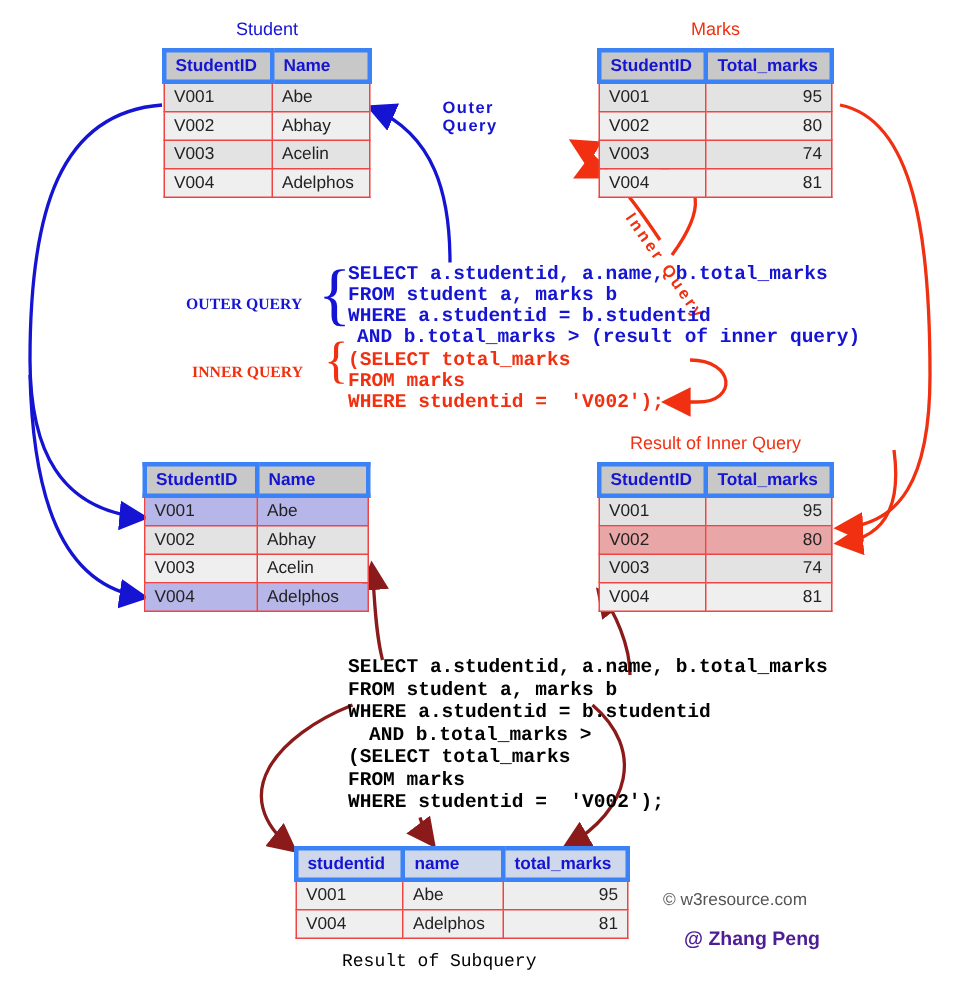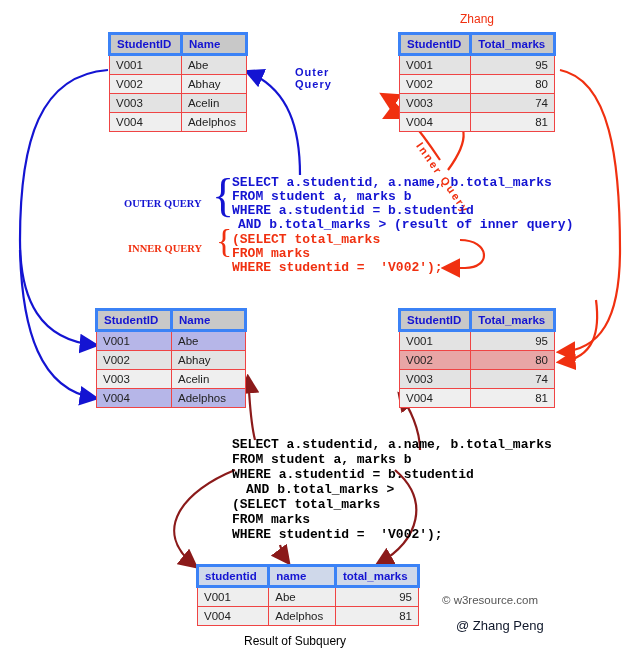--- a/index.html
+++ b/index.html
@@ -101,22 +101,22 @@
   }
   .credit {
     position: absolute;
     font-size: 11.5px;
     color: #555;
     white-space: nowrap;
   }
   .credit-bold {
     position: absolute;
     font-size: 13px;
-    font-weight: normal;
-    color: #0f172a;
+    font-weight: bold;
+    color: #4c1d95;
     white-space: nowrap;
   }
   .sub-caption {
     position: absolute;
     font-size: 12px;
     color: #000;
     white-space: nowrap;
   }
   table.sub th {
     background: #cfd8ea;
@@ -159,20 +159,21 @@
 
     <path d="M596,300 C 600,330 595,358 560,362" stroke="#f03010" stroke-width="2.2" fill="none" marker-end="url(#ah-red)"></path>
 
     <path d="M255,440 C 250,420 250,400 248,378" stroke="#8b1a1a" stroke-width="2.2" fill="none" marker-end="url(#ah-dred)"></path>
     <path d="M420,450 C 420,430 410,408 400,395" stroke="#8b1a1a" stroke-width="2.2" fill="none" marker-end="url(#ah-dred)"></path>
     <path d="M235,470 C 185,490 150,530 195,566" stroke="#8b1a1a" stroke-width="2.2" fill="none" marker-end="url(#ah-dred)"></path>
     <path d="M280,545 C 282,552 285,558 288,562" stroke="#8b1a1a" stroke-width="2.2" fill="none" marker-end="url(#ah-dred)"></path>
     <path d="M395,470 C 430,500 420,540 378,564" stroke="#8b1a1a" stroke-width="2.2" fill="none" marker-end="url(#ah-dred)"></path>
   </svg>
 
+  <div class="tbl-title blue-txt" style="left:108px; top:12px; width:140px;">Student</div>
   <table class="dt" id="tbl-student" style="left:108px; top:32px; width:140px;">
     <thead>
         <tr>
       <th style="width:70px">StudentID</th>
       <th style="width:70px">Name</th>
     </tr>
       </thead>
     <tbody>
       <tr>
         <td>V001</td>
@@ -186,21 +187,21 @@
         <td>V003</td>
         <td>Acelin</td>
       </tr>
       <tr class="alt">
         <td>V004</td>
         <td>Adelphos</td>
       </tr>
     </tbody>
   </table>
 
-  <div class="tbl-title red-txt" style="left:398px; top:12px; width:158px;">Zhang</div>
+  <div class="tbl-title red-txt" style="left:398px; top:12px; width:158px;">Marks</div>
   <table class="dt" id="tbl-marks" style="left:398px; top:32px; width:158px;">
     <thead>
         <tr>
       <th style="width:74px">StudentID</th>
       <th style="width:84px">Total_marks</th>
     </tr>
       </thead>
     <tbody>
       <tr>
         <td>V001</td>
@@ -259,20 +260,21 @@
         <td>V003</td>
         <td>Acelin</td>
       </tr>
       <tr class="hl-blue">
         <td>V004</td>
         <td>Adelphos</td>
       </tr>
     </tbody>
   </table>
 
+  <div class="tbl-title red-txt" style="left:398px; top:288px; width:158px;">Result of Inner Query</div>
   <table class="dt" style="left:398px; top:308px; width:158px;">
     <thead>
         <tr>
       <th style="width:74px">StudentID</th>
       <th style="width:84px">Total_marks</th>
     </tr>
       </thead>
     <tbody>
       <tr>
         <td>V001</td>
@@ -316,18 +318,18 @@
         <td class="num">95</td>
       </tr>
       <tr class="alt">
         <td>V004</td>
         <td>Adelphos</td>
         <td class="num">81</td>
       </tr>
     </tbody>
   </table>
 
-  <div class="sub-caption" style="left:244px; top:634px;">Result of Subquery</div>
+  <div class="sub-caption" style="left:228px; top:634px;font-family:Liberation Mono, monospace;">Result of Subquery</div>
 
   <div class="credit" style="left:442px; top:594px;">© w3resource.com</div>
   <div class="credit-bold" style="left:456px; top:618px;">@ Zhang Peng</div>
 
 </div>
 
 </body></html>

